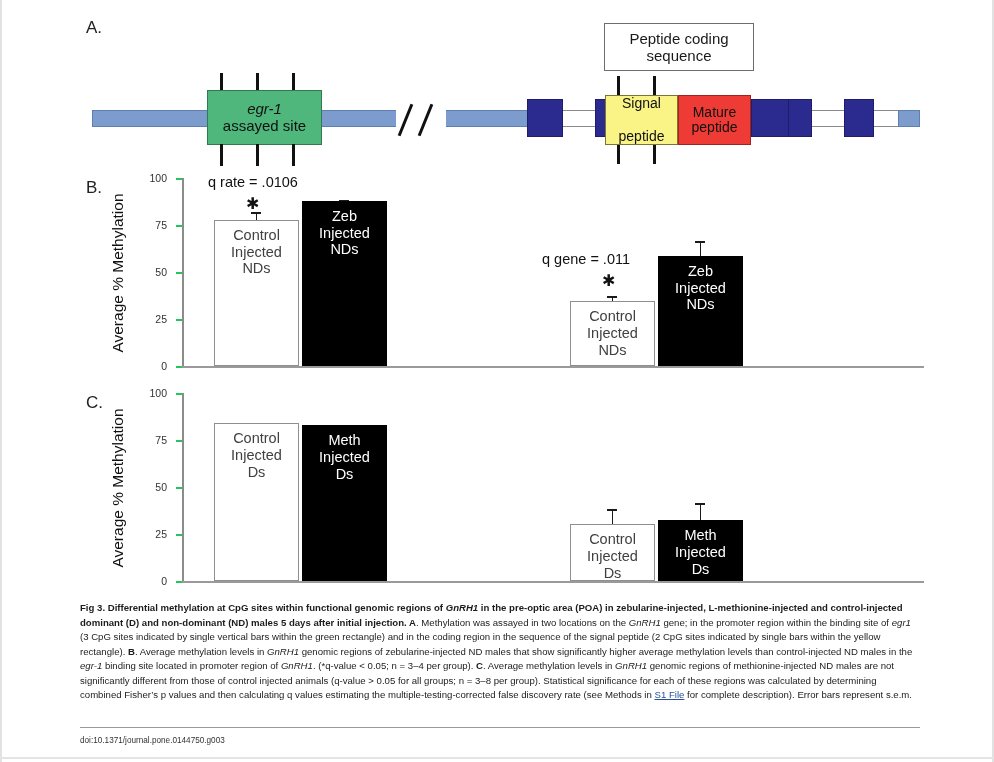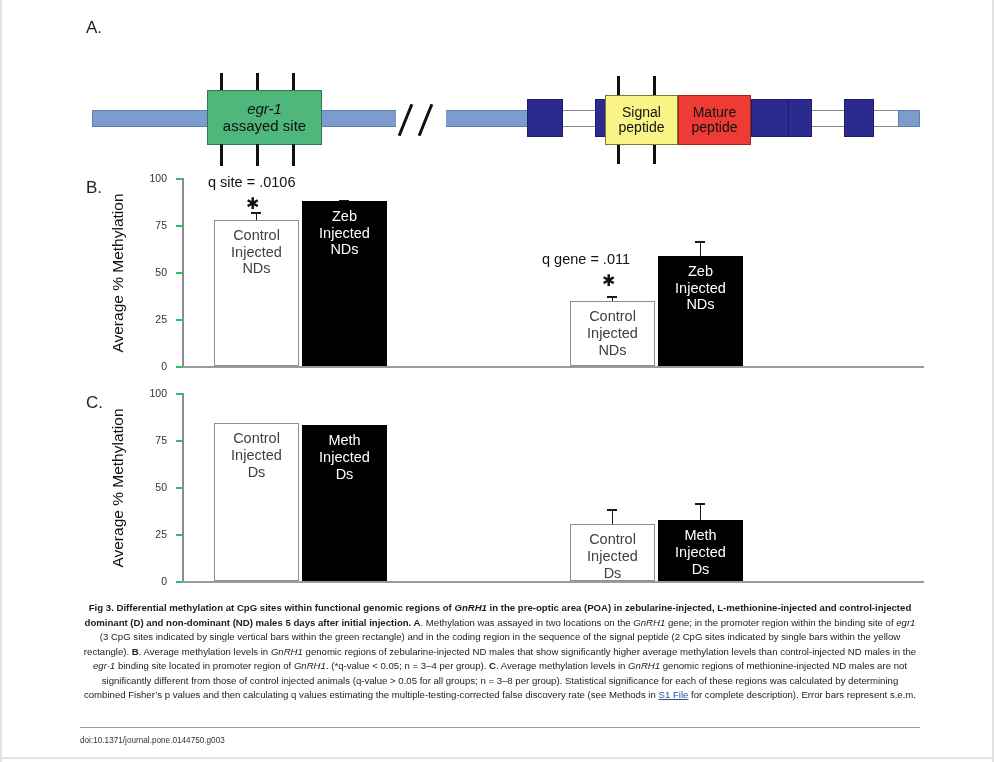--- a/index.html
+++ b/index.html
@@ -104,20 +104,21 @@
     left: 207px; top: 90px; width: 115px; height: 55px;
     background: #4fb77c;
     border: 1px solid #2f7a51;
   }
   #egr1-box .it { font-style: italic; }
   #signal-box {
     left: 605px; top: 95px; width: 73px; height: 50px;
     background: #f9f485;
     border: 1px solid #7a7630;
     font-size: 14px;
+    justify-content: space-between;
   }
   #mature-box {
     left: 678px; top: 95px; width: 73px; height: 50px;
     background: #ee3b35;
     border: 1px solid #a0231f;
     font-size: 14px;
     color: #111;
   }
 
   .cpg-tick {
@@ -248,21 +249,21 @@
 
   
   #caption {
     position: absolute;
     left: 80px;
     top: 601px;
     width: 840px;
     font-size: 9.6px;
     line-height: 1.52;
     color: #1c1c1c;
-    text-align: center;
+    text-align: left;
   }
   #caption .b { font-weight: bold; }
   #caption .it { font-style: italic; }
   #caption .lnk { color: #2b4f9e; text-decoration: underline; }
   #caption-rule {
     position: absolute;
     left: 80px;
     top: 727px;
     width: 840px;
     height: 1px;
@@ -290,20 +291,26 @@
 <div class="page">
 
   <div class="edge-rule-left"></div>
   <div class="edge-rule-right"></div>
 
   <div id="panel-a">
 
     <div class="panel-letter" id="letter-a">A.</div>
 
 
+    <div class="callout-box" id="coding-callout">
+      <div style="display:flex;flex-direction:column;line-height:1.15;">
+        <span>Peptide coding</span>
+        <span>sequence</span>
+      </div>
+    </div>
 
     <div class="gene-line" id="backbone-left"></div>
     <div class="gene-line" id="backbone-mid"></div>
     <div class="gene-line" id="backbone-right"></div>
 
     <div class="intron-line" style="left:563px; top:110px; width:32px;"></div>
     <div class="intron-line" style="left:751px; top:110px; width:30px;"></div>
     <div class="intron-line" style="left:812px; top:110px; width:32px;"></div>
     <div class="intron-line" style="left:873px; top:110px; width:25px;"></div>
 
@@ -363,21 +370,21 @@
       <div class="y-tick" style="top:94px;">
         <span class="y-tick-label">50</span>
       </div>
       <div class="y-tick" style="top:141px;">
         <span class="y-tick-label">25</span>
       </div>
       <div class="y-tick" style="top:188px;">
         <span class="y-tick-label">0</span>
       </div>
 
-      <div class="annot" style="left:26px; top:-4px;">q site = .0106</div>
+      <div class="annot" style="left:26px; top:-4px;">q rate = .0106</div>
       <div class="star" style="left:64px; top:18px;">✱</div>
 
       <div class="errbar" style="left:73.5px; top:34.4px; height:10px;"></div>
       <div class="bar open" style="left:32px; width:85px; height:146.3px;">
         <span class="bar-label-line">Control</span>
         <span class="bar-label-line">Injected</span>
         <span class="bar-label-line">NDs</span>
       </div>
 
       <div class="errbar" style="left:161.5px; top:21.8px; height:7px;"></div>

